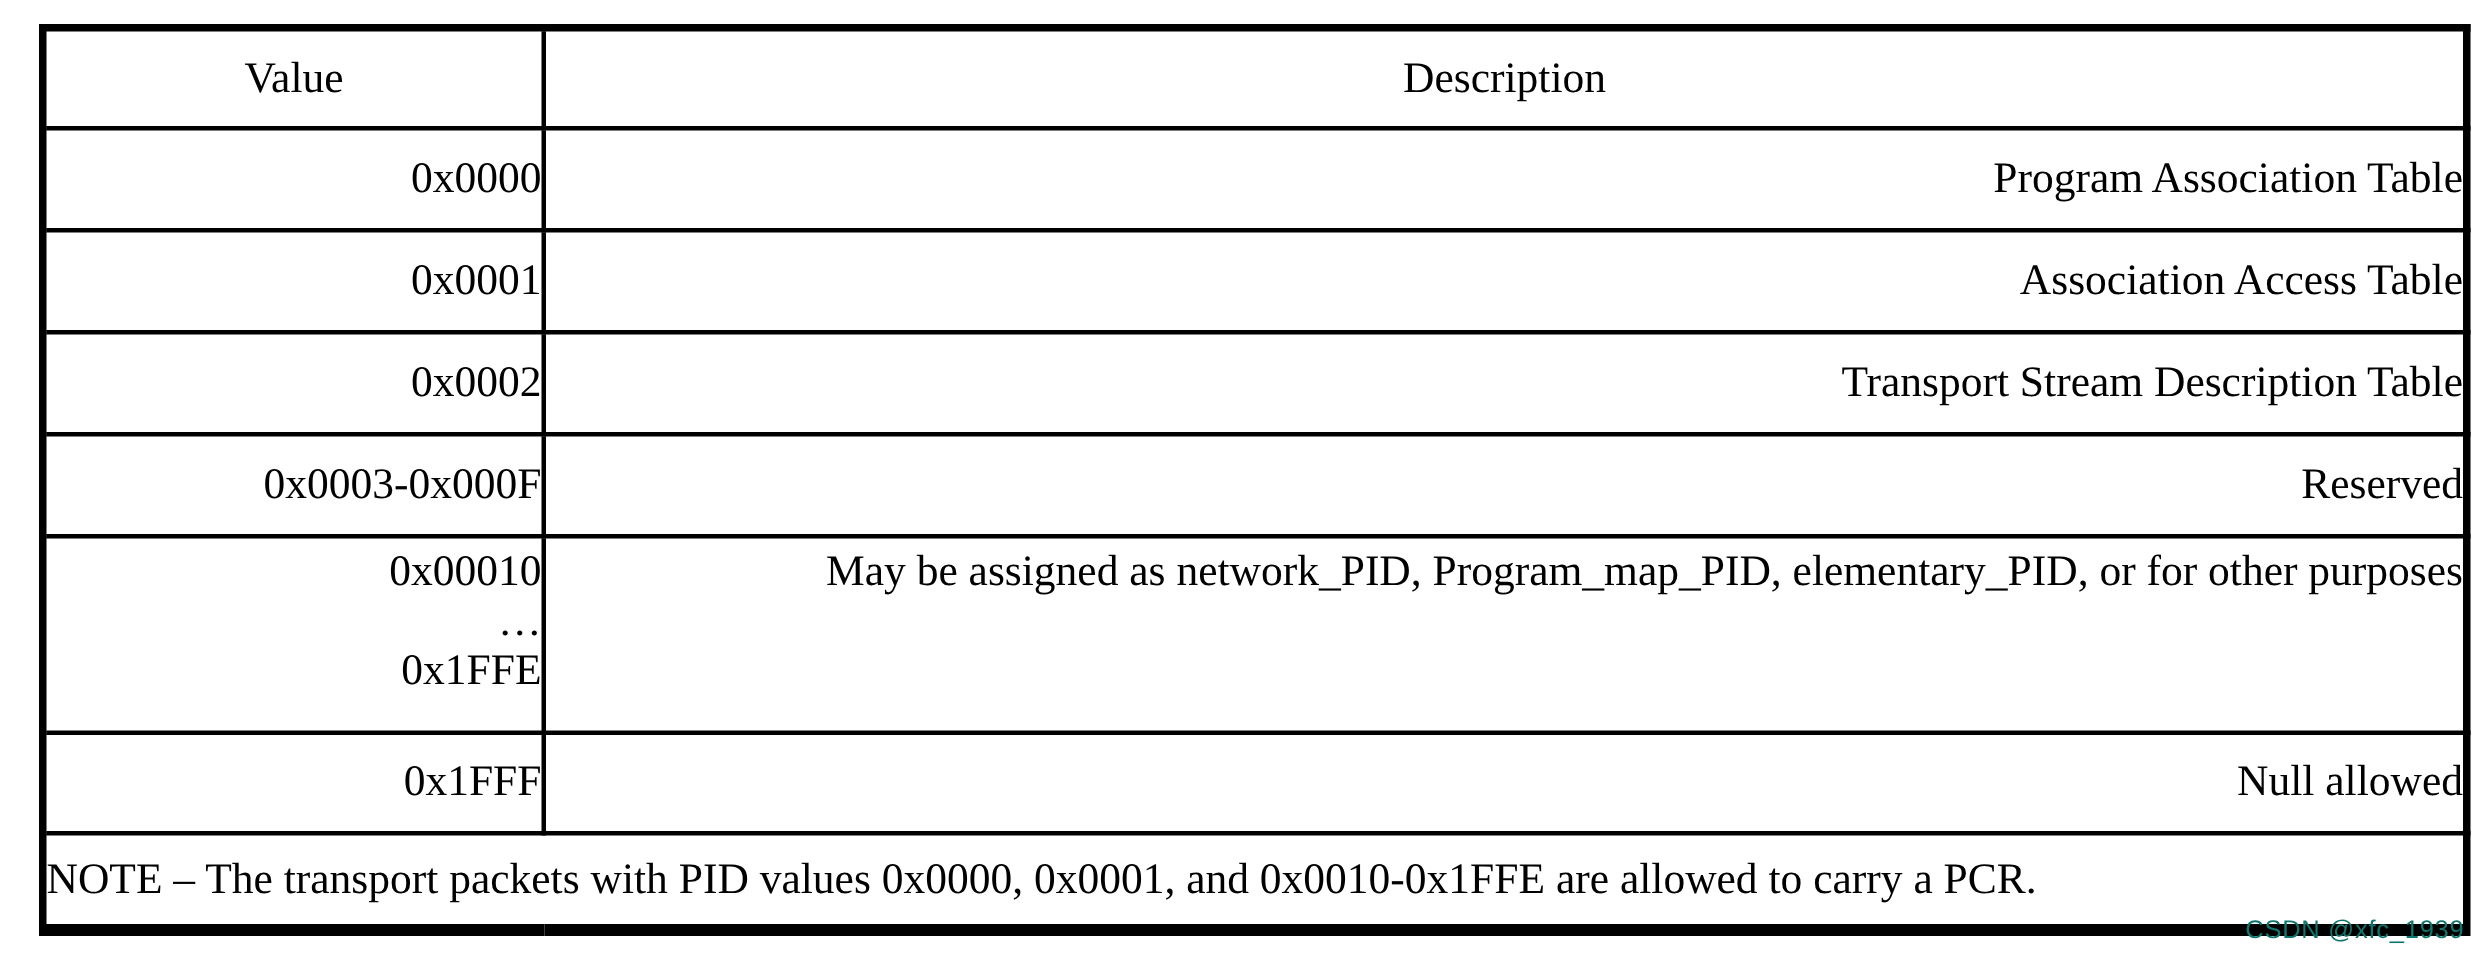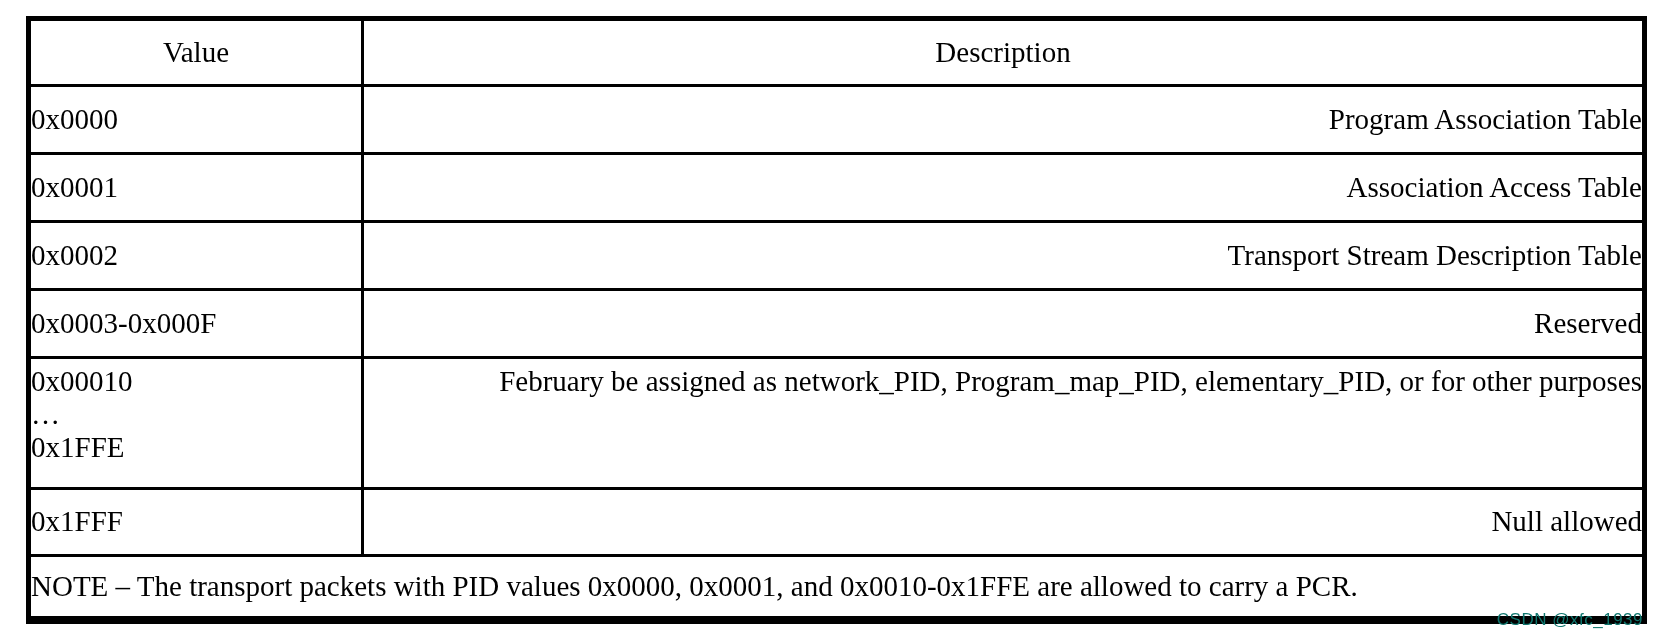--- a/index.html
+++ b/index.html
@@ -42,21 +42,21 @@
   }
   tr.r-head   { height: 67px; }
   tr.r-std    { height: 68px; }
   tr.r-tall   { height: 131px; }
   tr.r-last   { height: 67px; margin-top: 47px; }
   tr.r-note   { height: 64px; }
 
   th.col-value { width: 330px; text-align: center; }
   th.col-desc  { text-align: center; }
 
-  td.val  { text-align: left; font-family: Liberation Serif, serif; }
+  td.val  { text-align: right; font-family: Liberation Serif, serif; }
   td.desc { text-align: right; padding-left: 16px; padding-right: 10px; }
 
   tr.r-tall td {
     vertical-align: top;
     padding-top: 6px;
   }
   tr.r-tall td.val div {
     line-height: 33px;
   }
   td.note {
@@ -103,21 +103,21 @@
       <tr class="r-std">
         <td class="val">0x0003-0x000F</td>
         <td class="desc">Reserved</td>
       </tr>
       <tr class="r-tall">
         <td class="val">
           <div>0x00010</div>
           <div>…</div>
           <div>0x1FFE</div>
         </td>
-        <td class="desc">February be assigned as network_PID, Program_map_PID, elementary_PID, or for other purposes</td>
+        <td class="desc">May be assigned as network_PID, Program_map_PID, elementary_PID, or for other purposes</td>
       </tr>
       <tr class="r-last">
         <td class="val">0x1FFF</td>
         <td class="desc">Null allowed</td>
       </tr>
       <tr class="r-note">
         <td class="note" colspan="2">NOTE – The transport packets with PID values 0x0000, 0x0001, and 0x0010-0x1FFE are allowed to carry a PCR.</td>
       </tr>
     </tbody>
   </table>

